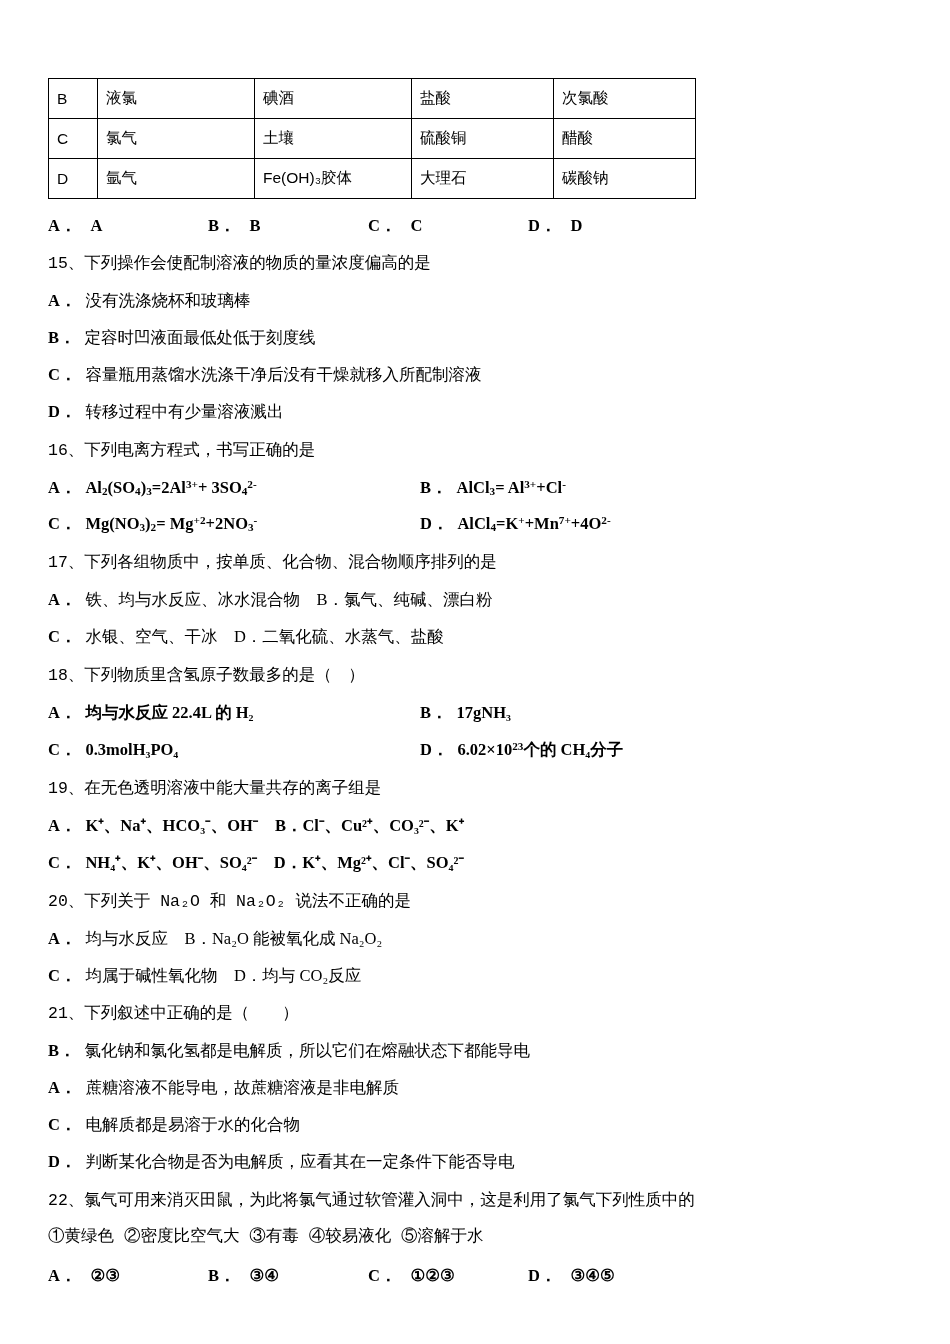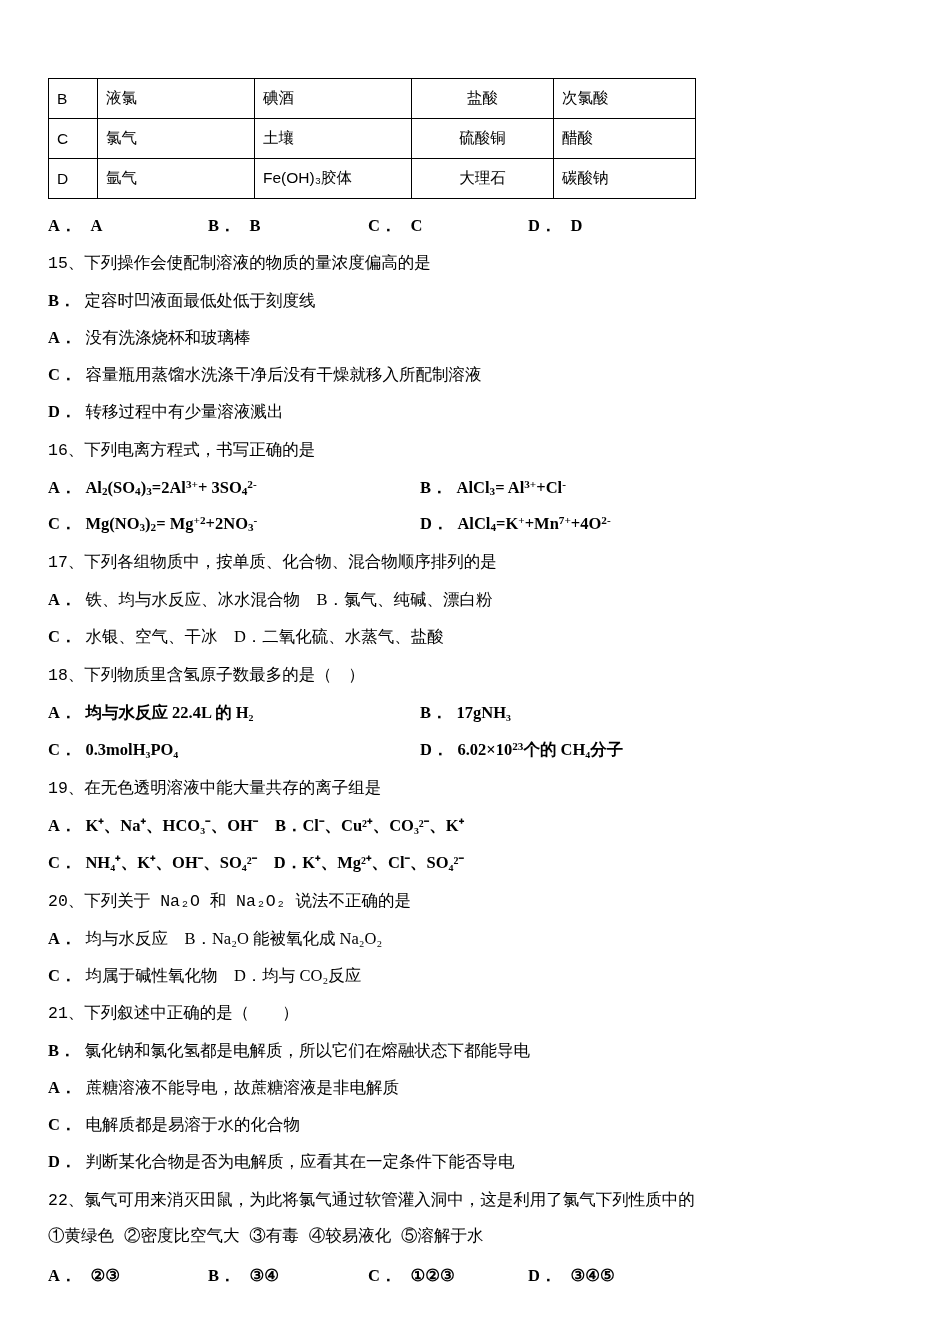--- a/index.html
+++ b/index.html
@@ -31,21 +31,21 @@
     border: 1px solid #000000;
     height: 31px;
     padding: 4px 8px;
     font-size: 15.5px;
     font-family: "Liberation Sans", sans-serif;
     vertical-align: middle;
   }
   td.c0 { width: 32px; text-align: left; font-family: "Liberation Serif", serif; font-size: 16px;}
   td.c1 { width: 140px; }
   td.c2 { width: 140px; }
-  td.c3 { width: 125px; text-align: center; }
+  td.c3 { width: 125px; }
   td.c4 { width: 125px; }
 
   .abcd-row {
     display: flex;
     margin-top: 16px;
     font-size: 16.5px;
     font-weight: bold;
   }
   .abcd-row .cell {
     width: 160px;
@@ -119,24 +119,24 @@
     <div class="cell">
       <span class="lab">C．</span><span>C</span>
     </div>
     <div class="cell">
       <span class="lab">D．</span><span>D</span>
     </div>
   </div>
 
   <div class="q stem">15、下列操作会使配制溶液的物质的量浓度偏高的是</div>
   <div class="opt">
+    <span class="lab">A．</span><span>没有洗涤烧杯和玻璃棒</span>
+  </div>
+  <div class="opt">
     <span class="lab">B．</span><span>定容时凹液面最低处低于刻度线</span>
-  </div>
-  <div class="opt">
-    <span class="lab">A．</span><span>没有洗涤烧杯和玻璃棒</span>
   </div>
   <div class="opt">
     <span class="lab">C．</span><span>容量瓶用蒸馏水洗涤干净后没有干燥就移入所配制溶液</span>
   </div>
   <div class="opt">
     <span class="lab">D．</span><span>转移过程中有少量溶液溅出</span>
   </div>
 
   <div class="q stem">16、下列电离方程式，书写正确的是</div>
   <div class="opt two-col">

